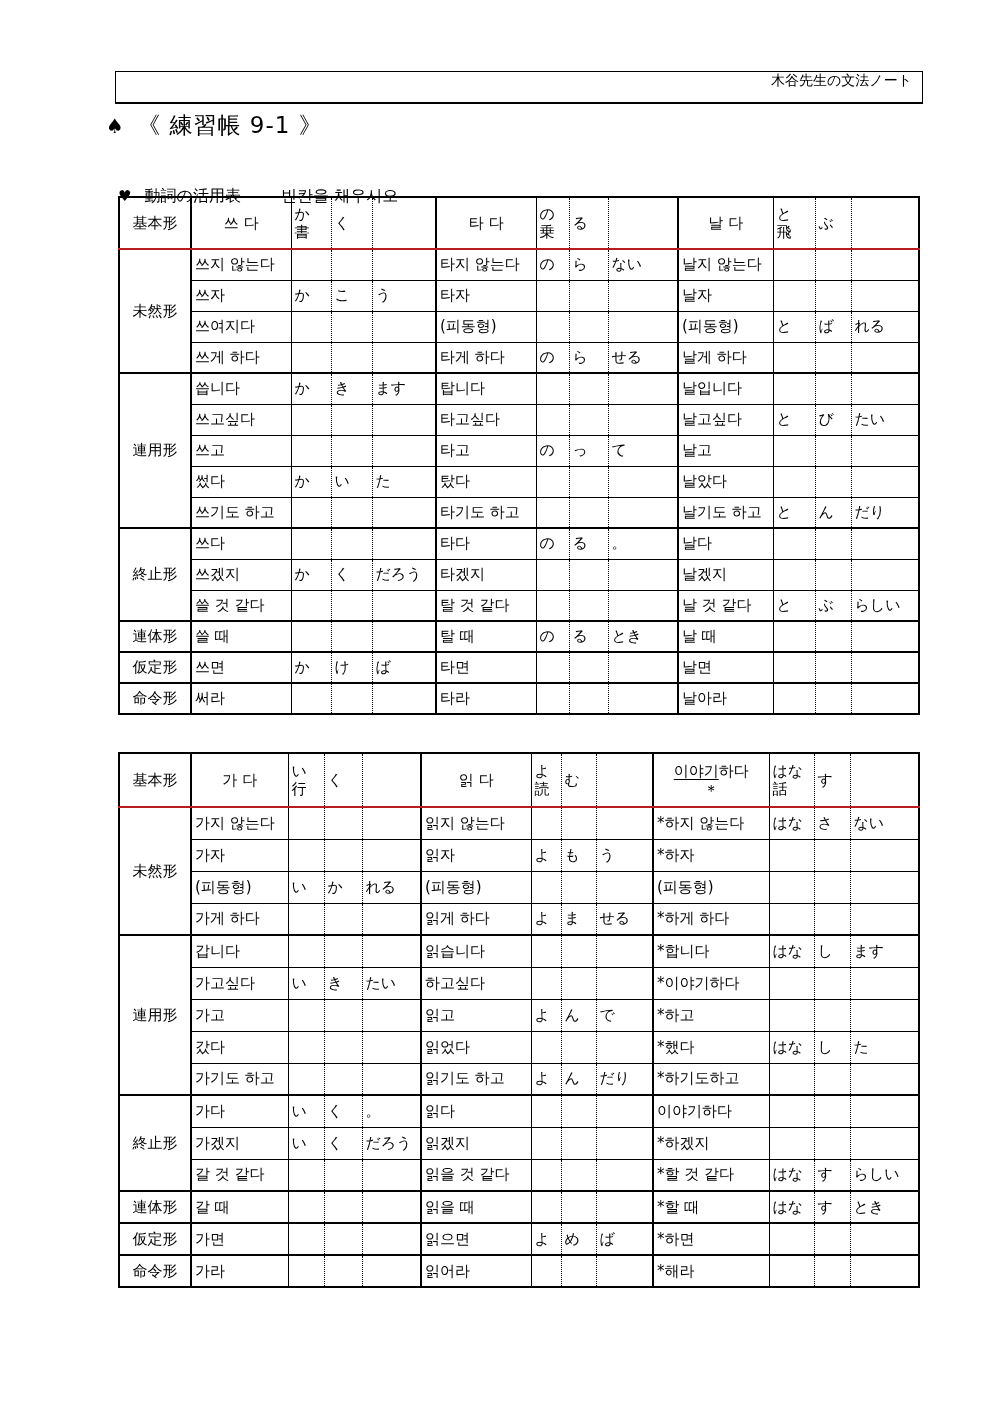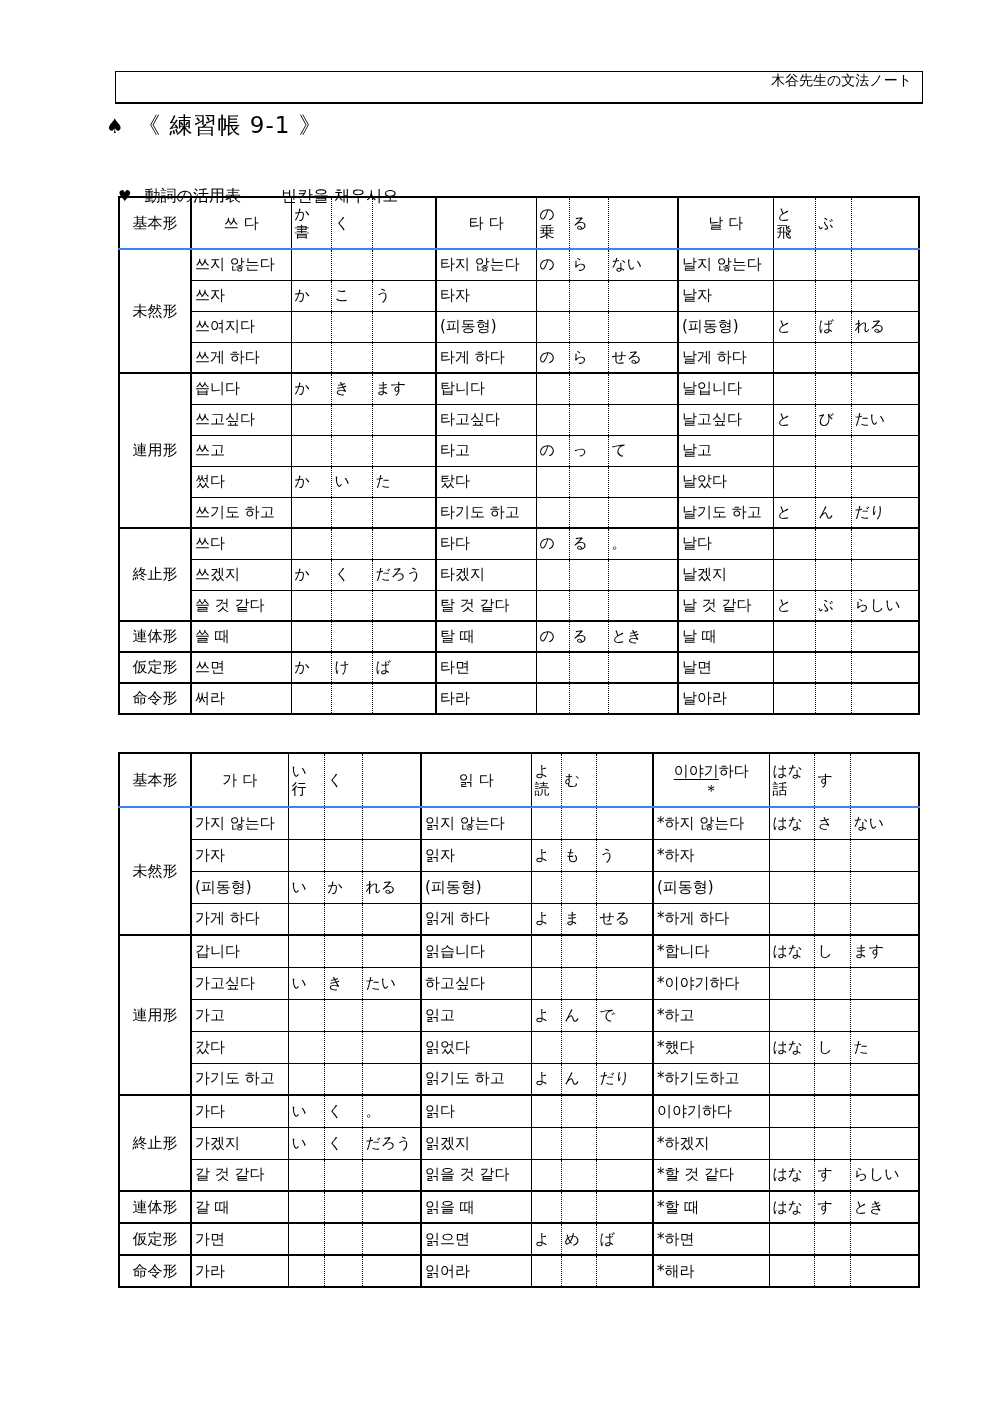--- a/index.html
+++ b/index.html
@@ -22,21 +22,21 @@
   table.conj { position:absolute; left:118px; border-collapse:collapse; table-layout:fixed;
                border:2px solid #000; }
   #table1 { top:196px; }
   #table2 { top:752px; }
   table.conj td { box-sizing:border-box; border-top:1px solid #000; padding:0 3px;
                   font-size:15px; white-space:nowrap; overflow:hidden; }
   #table1 thead tr { height:52px; }
   #table2 thead tr { height:54px; }
   #table1 tbody tr { height:31px; }
   #table2 tbody tr { height:32px; }
-  thead td { border-bottom:2px solid #3b82f6; }
+  thead td { border-bottom:2px solid #b91c1c; }
   tr.group-start td { border-top:2px solid #000; }
 
   td.corner, td.group-label { font-size:17px; text-align:center; border-right:1px solid #000; }
   td.ko-head { font-size:19px; text-align:center; border-left:2px solid #000;
                border-right:1px solid #000;margin-left:32px; }
   td.ko-head .sub { display:block; font-size:16px; line-height:1; margin-top:2px; }
   td.ko-head .u { text-decoration:underline; text-underline-offset:3px; }
   td.kana-head { font-size:15px; vertical-align:middle; padding:1px 2px; line-height:1.2; }
   td.kana-head div { height:18px; }
   td.oku-head { font-size:16px; vertical-align:middle; padding-left:7px;

